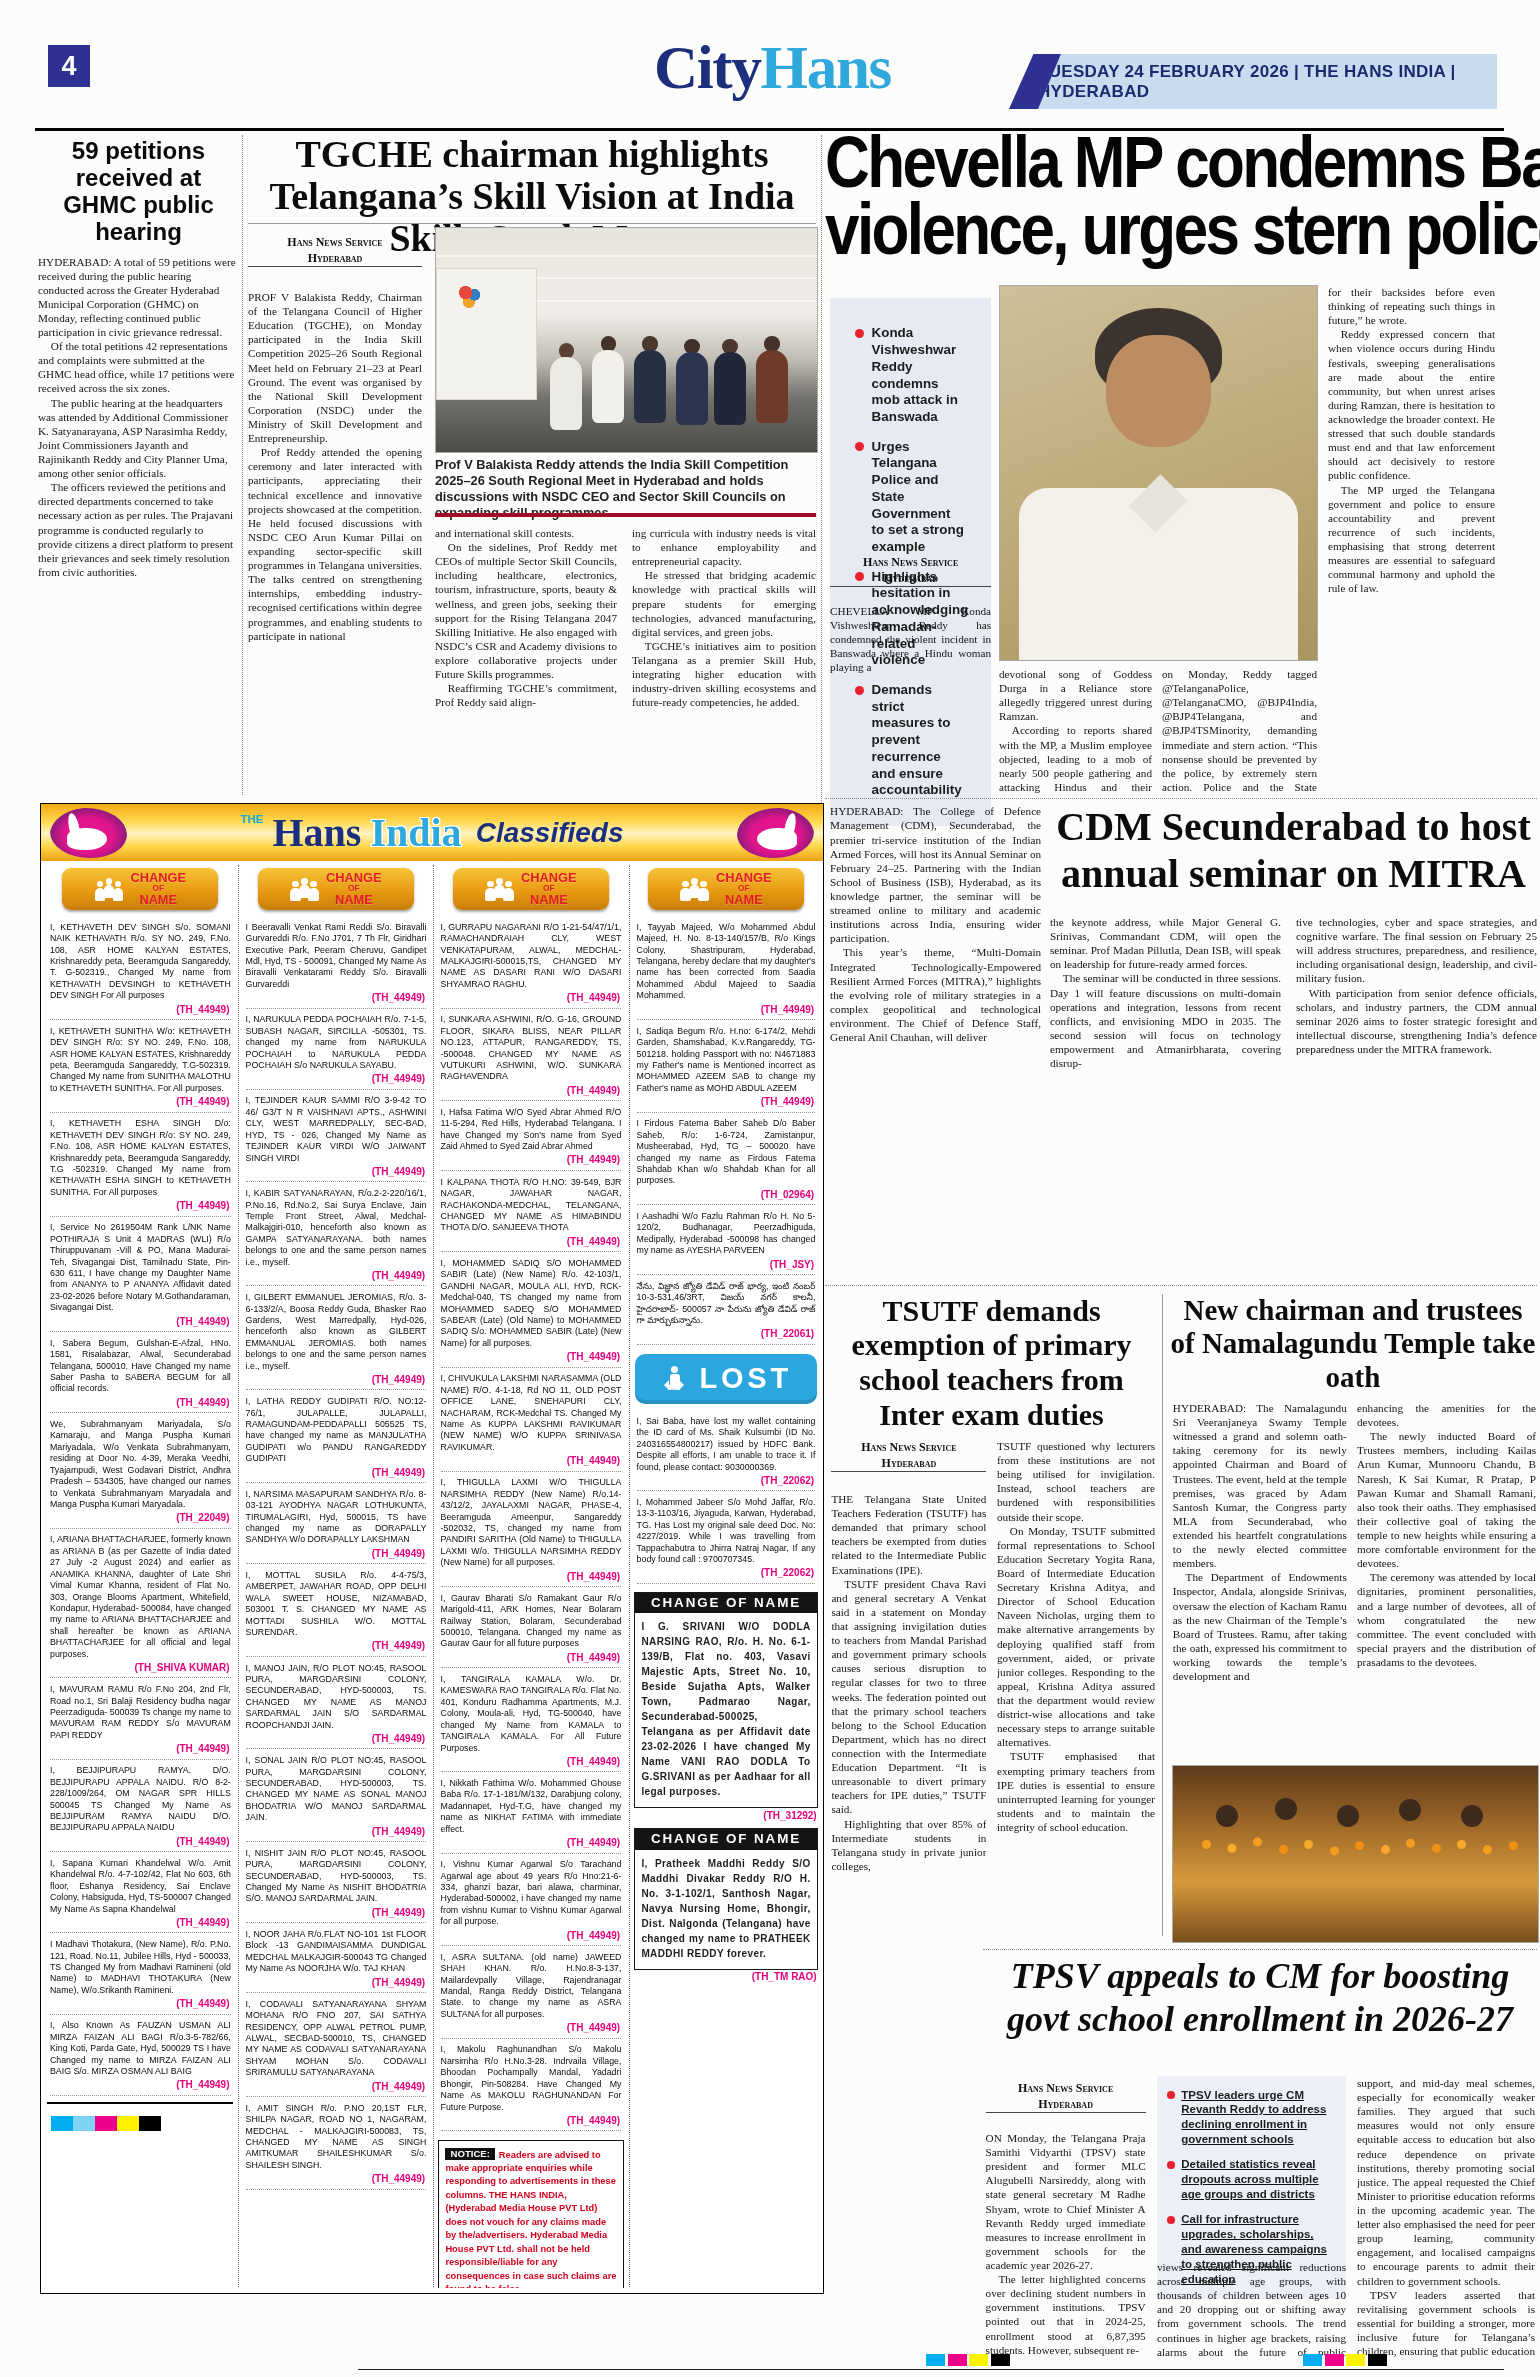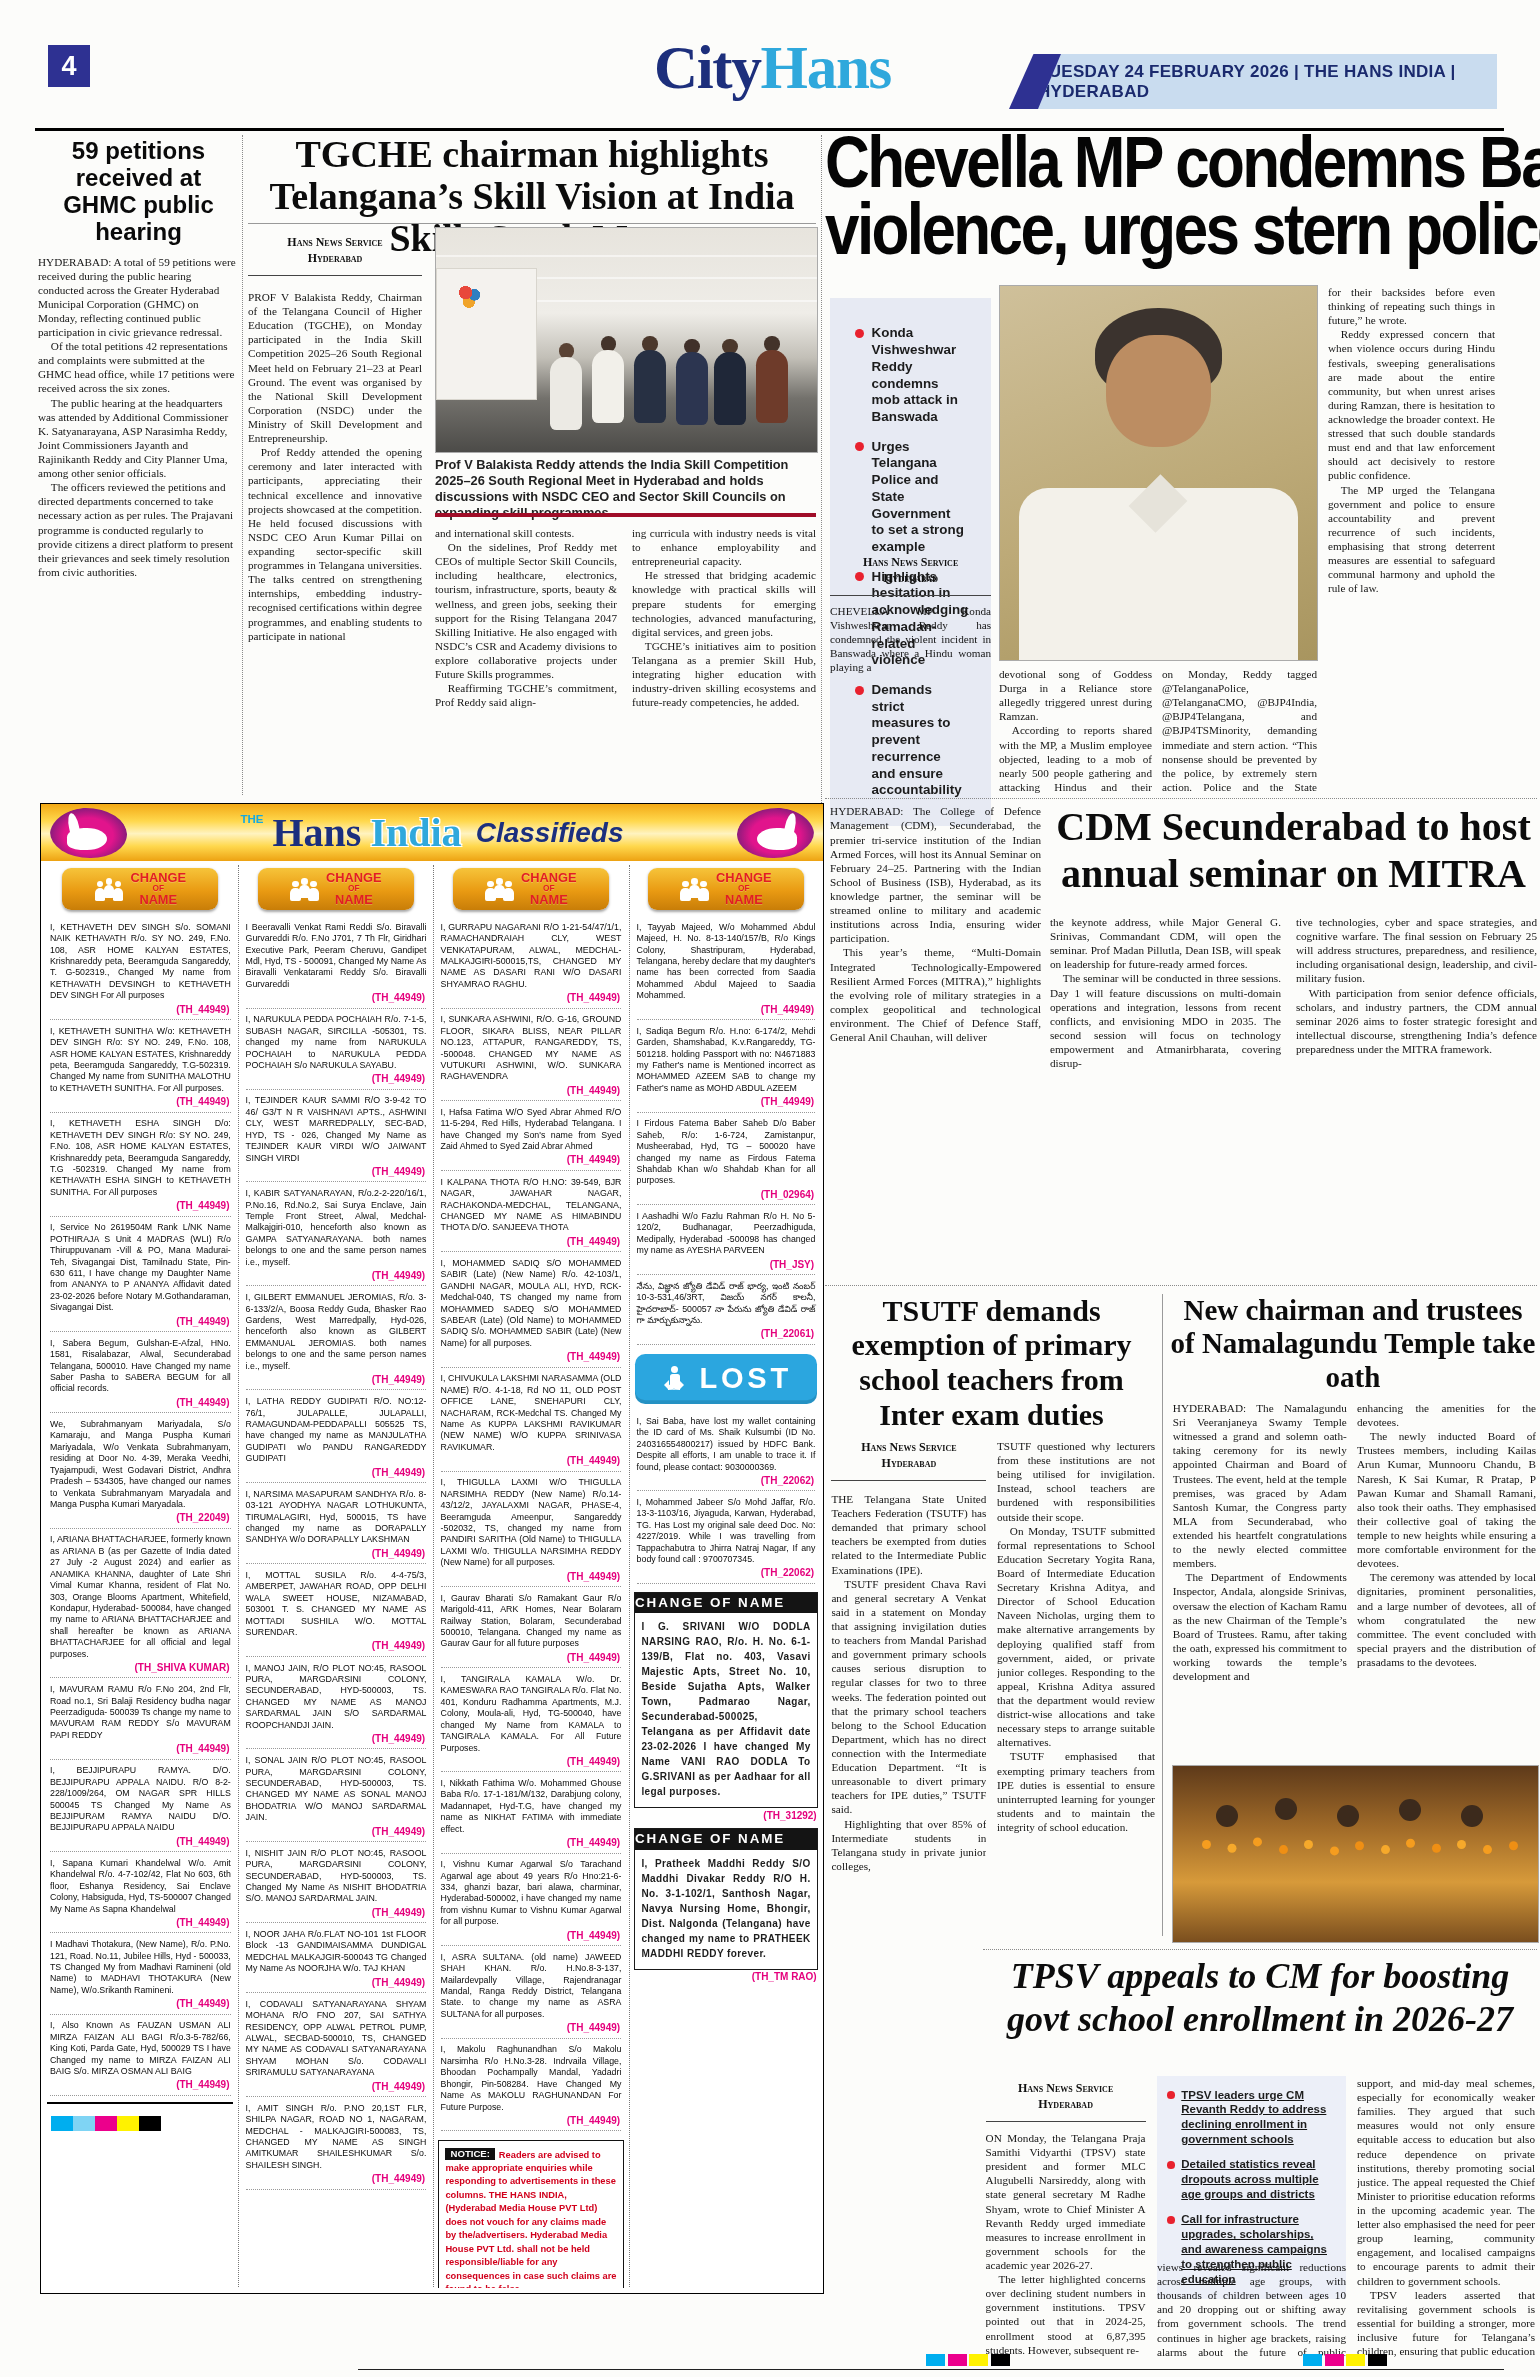--- a/index.html
+++ b/index.html
@@ -20,21 +20,21 @@
   .datebanner .panel span{font:700 17px "Liberation Sans",sans-serif;color:#1b2a6e;letter-spacing:0.3px;}
   .toprule{position:absolute;left:35px;top:128px;width:1469px;height:2.6px;background:#000;}
   
   .vdot{position:absolute;width:0;border-left:1.3px dotted #8a8a8a;}
   .hdot{position:absolute;height:0;border-top:1.3px dotted #8a8a8a;}
   .vsolid{position:absolute;width:0;border-left:1px solid #9a9a9a;}
   .col{position:absolute;overflow:hidden;text-align:justify;}
   .bodytext p{font:11.2px/1.26 "Liberation Serif",serif;margin:0;text-indent:12.8px;color:#141414;}
   .bodytext p:first-child{text-indent:0;}
   .byline{position:absolute;text-align:center;font-variant:small-caps;font-weight:700;
-          font-size:12px;line-height:1.35;color:#101010;border-bottom:1.3px solid #444;padding-bottom:9px;}
+          font-size:12px;line-height:1.35;color:#101010;border-bottom:1.3px solid #444;padding-bottom:0;}
   .serifhead{position:absolute;font-family:"Liberation Serif",serif;font-weight:700;
              text-align:center;color:#0c0c0c;}
   
   #ghmc h1{margin:0;font:700 24px/1.12 "Liberation Sans",sans-serif;text-align:center;color:#0a0a0a;}
   
   #tgche .headrule{position:absolute;left:0;top:89px;width:568px;border-top:1px solid #999;}
   .photo{position:absolute;overflow:hidden;border:0.6px solid #aaa;}
   .caption{position:absolute;font:700 12.8px/1.25 "Liberation Sans",sans-serif;color:#222;text-align:left;}
   .caption-rule{position:absolute;height:3.8px;background:#a00d28;}
   
@@ -102,21 +102,21 @@
   .lostbanner .word{font:800 29px "Liberation Sans",sans-serif;color:#fff;letter-spacing:3.8px;}
   .lost-icon{position:relative;width:28px;height:28px;}
   .lost-icon::before{content:"";position:absolute;left:11.5px;top:1.3px;width:7px;height:7px;border-radius:50%;background:#fff;}
   .lost-icon::after{content:"";position:absolute;left:10.2px;top:9px;width:9.6px;height:14px;background:#fff;border-radius:2.6px;}
   .lost-icon i{position:absolute;width:0;height:0;border:5.1px solid transparent;}
   .lost-icon .a1{left:-1.3px;top:15.3px;border-right-color:#fff;}
   .lost-icon .a2{right:-1.3px;top:15.3px;border-left-color:#fff;}
   .lost-icon .a3{left:2.6px;bottom:-2.6px;border-top-color:#fff;transform:rotate(40deg);}
   .lost-icon .a4{right:2.6px;bottom:-2.6px;border-top-color:#fff;transform:rotate(-40deg);}
   .conbox{border:1.9px solid #1a1a1a;margin:7.7px 0 1.3px;}
-  .conbox .chead{background:#141414;color:#fff;text-align:left;
+  .conbox .chead{background:#141414;color:#fff;text-align:center;
        font:700 13.4px/1.5 "Liberation Sans",sans-serif;letter-spacing:1.9px;}
   .conbox .cbody{padding:6.4px 6.4px 7.7px;font:700 10px/1.5 "Liberation Sans",sans-serif;
        letter-spacing:0.4px;color:#1d1d1d;text-align:justify;}
   .noticebox{border:1.9px solid #111;margin-top:9px;padding:6.4px 6.4px 7.7px;}
   .noticebox .nlabel{display:inline-block;background:#111;color:#fff;font:700 9.6px "Liberation Sans",sans-serif;
        padding:0.6px 5.1px;margin-right:3.8px;}
   .noticebox .ntext{display:inline;font:700 9.3px/1.45 "Liberation Sans",sans-serif;color:#d1001c;text-align:justify;}
   
   .photo-temple{background:linear-gradient(180deg,#5e3a1a 0%,#a06a28 35%,#d79a3a 66%,#7a4e1e 100%);}
   .photo-temple .garland{position:absolute;left:8%;top:42%;width:9px;height:9px;border-radius:50%;background:#f59d1f;

